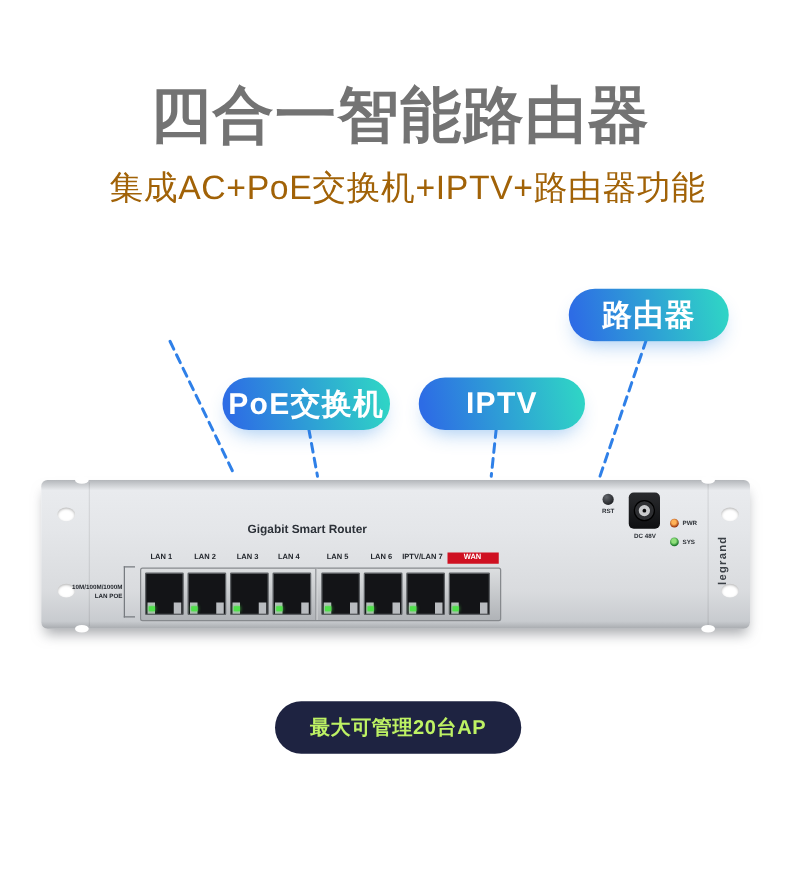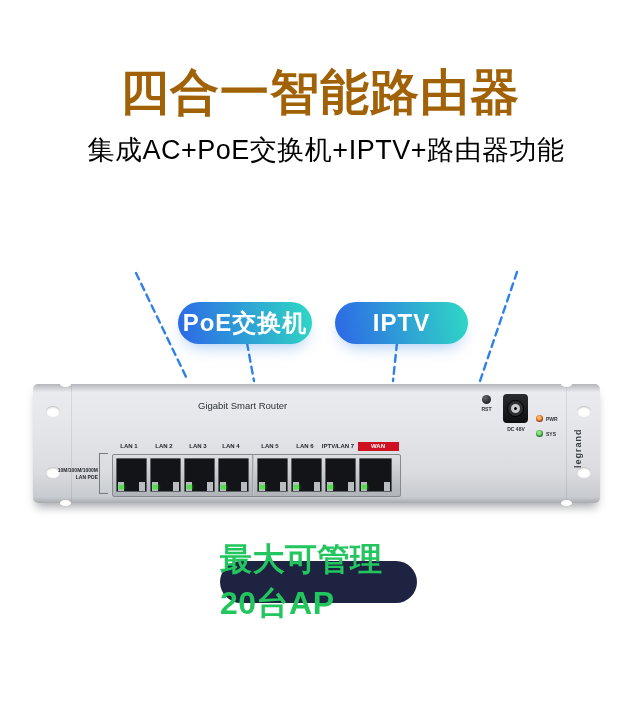--- a/index.html
+++ b/index.html
@@ -1,23 +1,23 @@
 <!DOCTYPE html>
 <html><head>
 <meta charset="utf-8">
 <style>
   html,body{margin:0;padding:0;background:#fff;}
   .stage{position:relative;width:640px;height:704px;margin:0 auto;background:#ffffff;
          font-family:"Liberation Sans","DejaVu Sans",sans-serif;overflow:hidden;}
 
   
   .title{position:absolute;top:60px;left:0;right:0;text-align:center;
-         font-size:49px;font-weight:bold;color:#a16207;letter-spacing:1px;}
+         font-size:49px;font-weight:bold;color:#737373;letter-spacing:1px;}
   .subtitle{position:absolute;top:132px;left:0;right:0;text-align:center;
-            font-size:27px;font-weight:500;color:#000000;letter-spacing:.5px;margin-left:12px;}
+            font-size:27px;font-weight:500;color:#a16207;letter-spacing:.5px;margin-left:12px;}
 
   
   .pill{position:absolute;border-radius:23px;display:flex;align-items:center;justify-content:center;
         color:#fff;font-size:24px;font-weight:bold;letter-spacing:1px;
         background:linear-gradient(78deg,#2d6ce5 5%,#2fd3c6 95%);
         box-shadow:0 8px 16px -6px rgba(43,130,225,.45);}
   .pill-ac{left:68px;top:230px;width:136px;height:44px;}
   .pill-poe{left:178px;top:302px;width:134px;height:42px;}
   .pill-iptv{left:335px;top:302px;width:133px;height:42px;}
   .pill-router{left:455px;top:231px;width:128px;height:42px;}
@@ -33,21 +33,21 @@
   .hole{position:absolute;width:14px;height:11px;border-radius:50%;background:#fff;
         box-shadow:inset 0 1px 2px rgba(0,0,0,.28);}
   .hole-lt{left:13px;top:22px;} .hole-lb{left:13px;top:83px;}
   .hole-rt{left:544px;top:22px;} .hole-rb{left:544px;top:83px;}
   .notch{position:absolute;width:11px;height:6px;border-radius:50%;background:#fff;}
   .notch-tl{left:27px;top:-3px;} .notch-tr{left:528px;top:-3px;}
   .notch-bl{left:27px;bottom:-3px;} .notch-br{left:528px;bottom:-3px;}
 
   .dev-name-cn{position:absolute;left:56px;top:15px;font-size:18px;font-weight:600;
                color:#33383f;letter-spacing:2px;}
-  .dev-name-en{position:absolute;left:165px;top:16px;font-size:9.5px;font-weight:normal;color:#2c3138;}
+  .dev-name-en{position:absolute;left:165px;top:34px;font-size:9.5px;font-weight:bold;color:#2c3138;}
 
   .speed-note{position:absolute;left:16px;top:83px;width:49px;text-align:right;
               font-size:5px;font-weight:bold;color:#23272d;line-height:1.45;}
   .bracket{position:absolute;left:66px;top:69px;width:8px;height:39px;
            border:1px solid #777b80;border-right:none;}
 
   .bezel{position:absolute;left:79px;top:70px;width:289px;height:43px;border-radius:2px;
          background:linear-gradient(180deg,#dcdee0,#b0b3b7);border:1px solid #86898d;box-sizing:border-box;}
   .bezel-divider{position:absolute;left:139px;top:0;bottom:0;width:2px;
                  background:linear-gradient(90deg,#8d9094,#d7d9db);}
@@ -79,42 +79,43 @@
   .led-pwr{left:503px;top:31px;background:radial-gradient(circle at 45% 40%,#ffb257 0 30%,#a33d12 65%,#431106);}
   .led-sys{left:503px;top:46px;background:radial-gradient(circle at 45% 40%,#8fe07a 0 30%,#1e7d2c 65%,#0b2e10);}
   .led-label{position:absolute;font-size:5px;font-weight:bold;color:#2c3036;}
   .led-label-pwr{left:513px;top:32px;} .led-label-sys{left:513px;top:47px;}
   .brand-vertical{position:absolute;left:540px;top:38px;height:46px;
                   writing-mode:vertical-rl;transform:rotate(180deg);
                   font-size:9px;font-weight:bold;color:#3b4046;letter-spacing:1px;}
 
   
   .badge{position:absolute;left:220px;top:561px;width:197px;height:42px;border-radius:21px;
-         background:#1e2341;color:#22c55e;display:flex;align-items:center;justify-content:center;
-         font-size:32px;font-weight:bold;letter-spacing:.5px;}
+         background:#1e2341;color:#bef264;display:flex;align-items:center;justify-content:center;
+         font-size:16px;font-weight:bold;letter-spacing:.5px;}
 </style>
 </head>
 <body>
 
 <div class="stage">
 
   <div class="title">四合一智能路由器</div>
   <div class="subtitle">集成AC+PoE交换机+IPTV+路由器功能</div>
 
   <svg class="connectors" viewBox="0 0 640 704" xmlns="http://www.w3.org/2000/svg">
     <g stroke="#2f80e8" stroke-width="2.4" stroke-dasharray="7 5" stroke-linecap="round" fill="none">
       <path d="M136,273 L188,381"></path>
       <path d="M247,343 L254,381"></path>
       <path d="M397,343 L393,381"></path>
       <path d="M517,272 L480,381"></path>
     </g>
   </svg>
 
   <div class="pill pill-poe">PoE交换机</div>
   <div class="pill pill-iptv">IPTV</div>
+  <div class="pill pill-router">路由器</div>
 
   <div class="router">
     <div class="crease crease-l"></div>
     <div class="crease crease-r"></div>
 
     <div class="hole hole-lt"></div>
     <div class="hole hole-lb"></div>
     <div class="hole hole-rt"></div>
     <div class="hole hole-rb"></div>
     <div class="notch notch-tl"></div>

